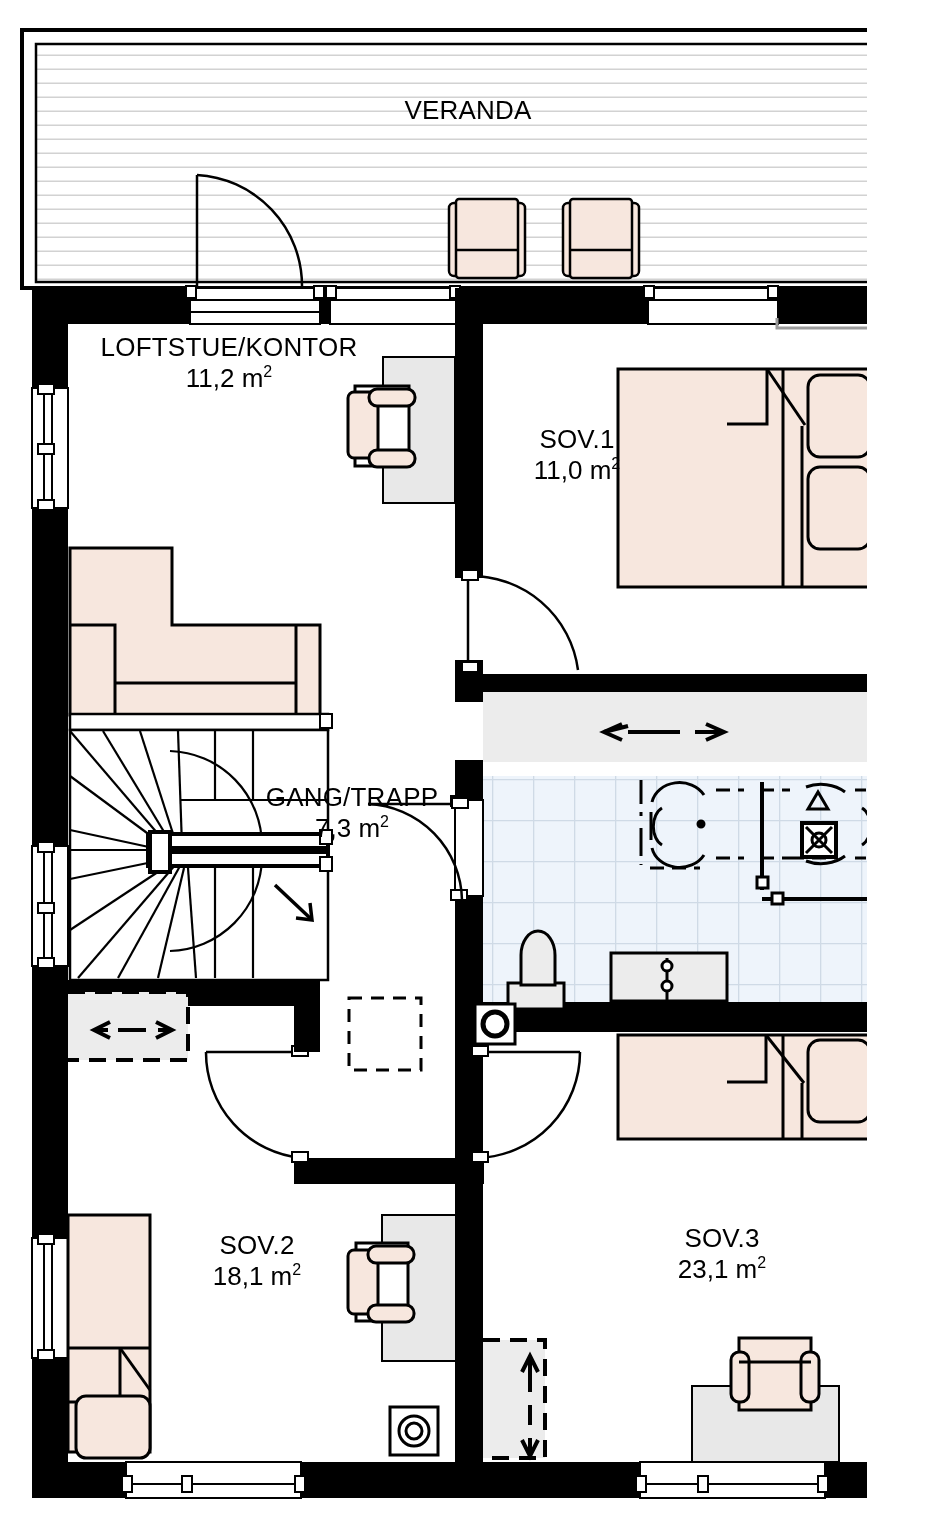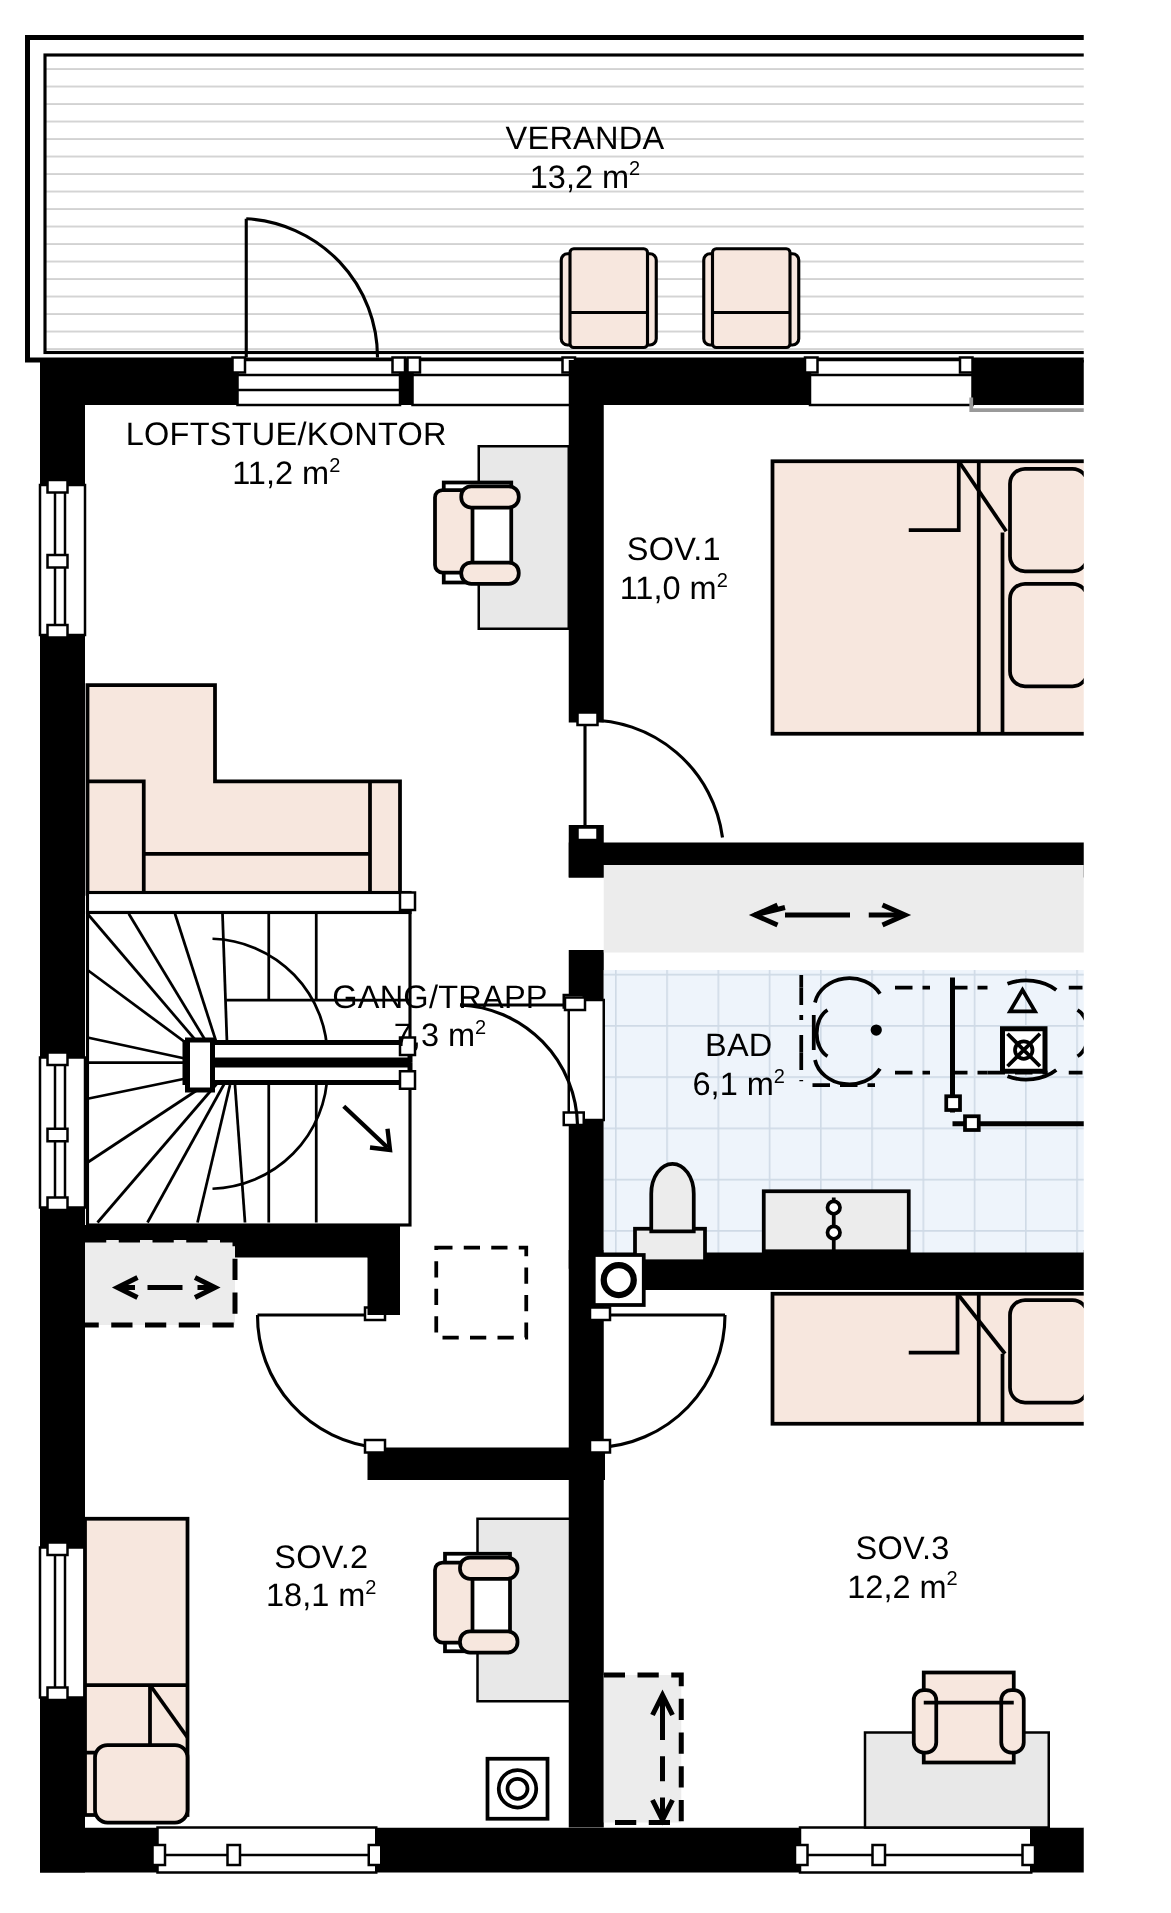--- a/index.html
+++ b/index.html
@@ -381,46 +381,41 @@
     <rect x="731" y="1352" width="18" height="50" rx="8" fill="#f7e7de" stroke="#000" stroke-width="3"></rect>
     <rect x="801" y="1352" width="18" height="50" rx="8" fill="#f7e7de" stroke="#000" stroke-width="3"></rect>
     <line x1="739" y1="1362" x2="811" y2="1362" stroke="#000" stroke-width="3"></line>
   </g>
 
   <rect x="294" y="980" width="26" height="72" fill="#000"></rect>
 </svg>
 
 <div class="rlabel" style="left:368px;top:95px;width:200px;">
   <span class="nm">VERANDA</span>
-  <span class="ar"><span>13,2 m</span><sup>2</sup></span>
 </div>
 
 <div class="rlabel" style="left:79px;top:332px;width:300px;">
   <span class="nm">LOFTSTUE/KONTOR</span>
   <span class="ar"><span>11,2 m</span><sup>2</sup></span>
 </div>
 
-<div class="rlabel" style="left:439px;top:424px;width:200px;text-align:center;">
+<div class="rlabel" style="left:477px;top:424px;width:200px;text-align:center;">
   <span class="nm">SOV.1</span>
   <span class="ar"><span>11,0 m</span><sup>2</sup></span>
 </div>
 
 <div class="rlabel" style="left:232px;top:735px;width:240px;margin-top:47px;">
   <span class="nm">GANG/TRAPP</span>
   <span class="ar"><span>7,3 m</span><sup>2</sup></span>
 </div>
 
-<div class="rlabel" style="left:491px;top:821px;width:200px;">
-  <span class="nm">BAD</span>
-  <span class="ar"><span>6,1 m</span><sup>2</sup></span>
-</div>
 
 <div class="rlabel" style="left:157px;top:1230px;width:200px;">
   <span class="nm">SOV.2</span>
   <span class="ar"><span>18,1 m</span><sup>2</sup></span>
 </div>
 
 <div class="rlabel" style="left:622px;top:1223px;width:200px;">
   <span class="nm">SOV.3</span>
-  <span class="ar"><span>12,2 m</span><sup>2</sup></span>
+  <span class="ar"><span>23,1 m</span><sup>2</sup></span>
 </div>
 
 </div>
 
 </body></html>

